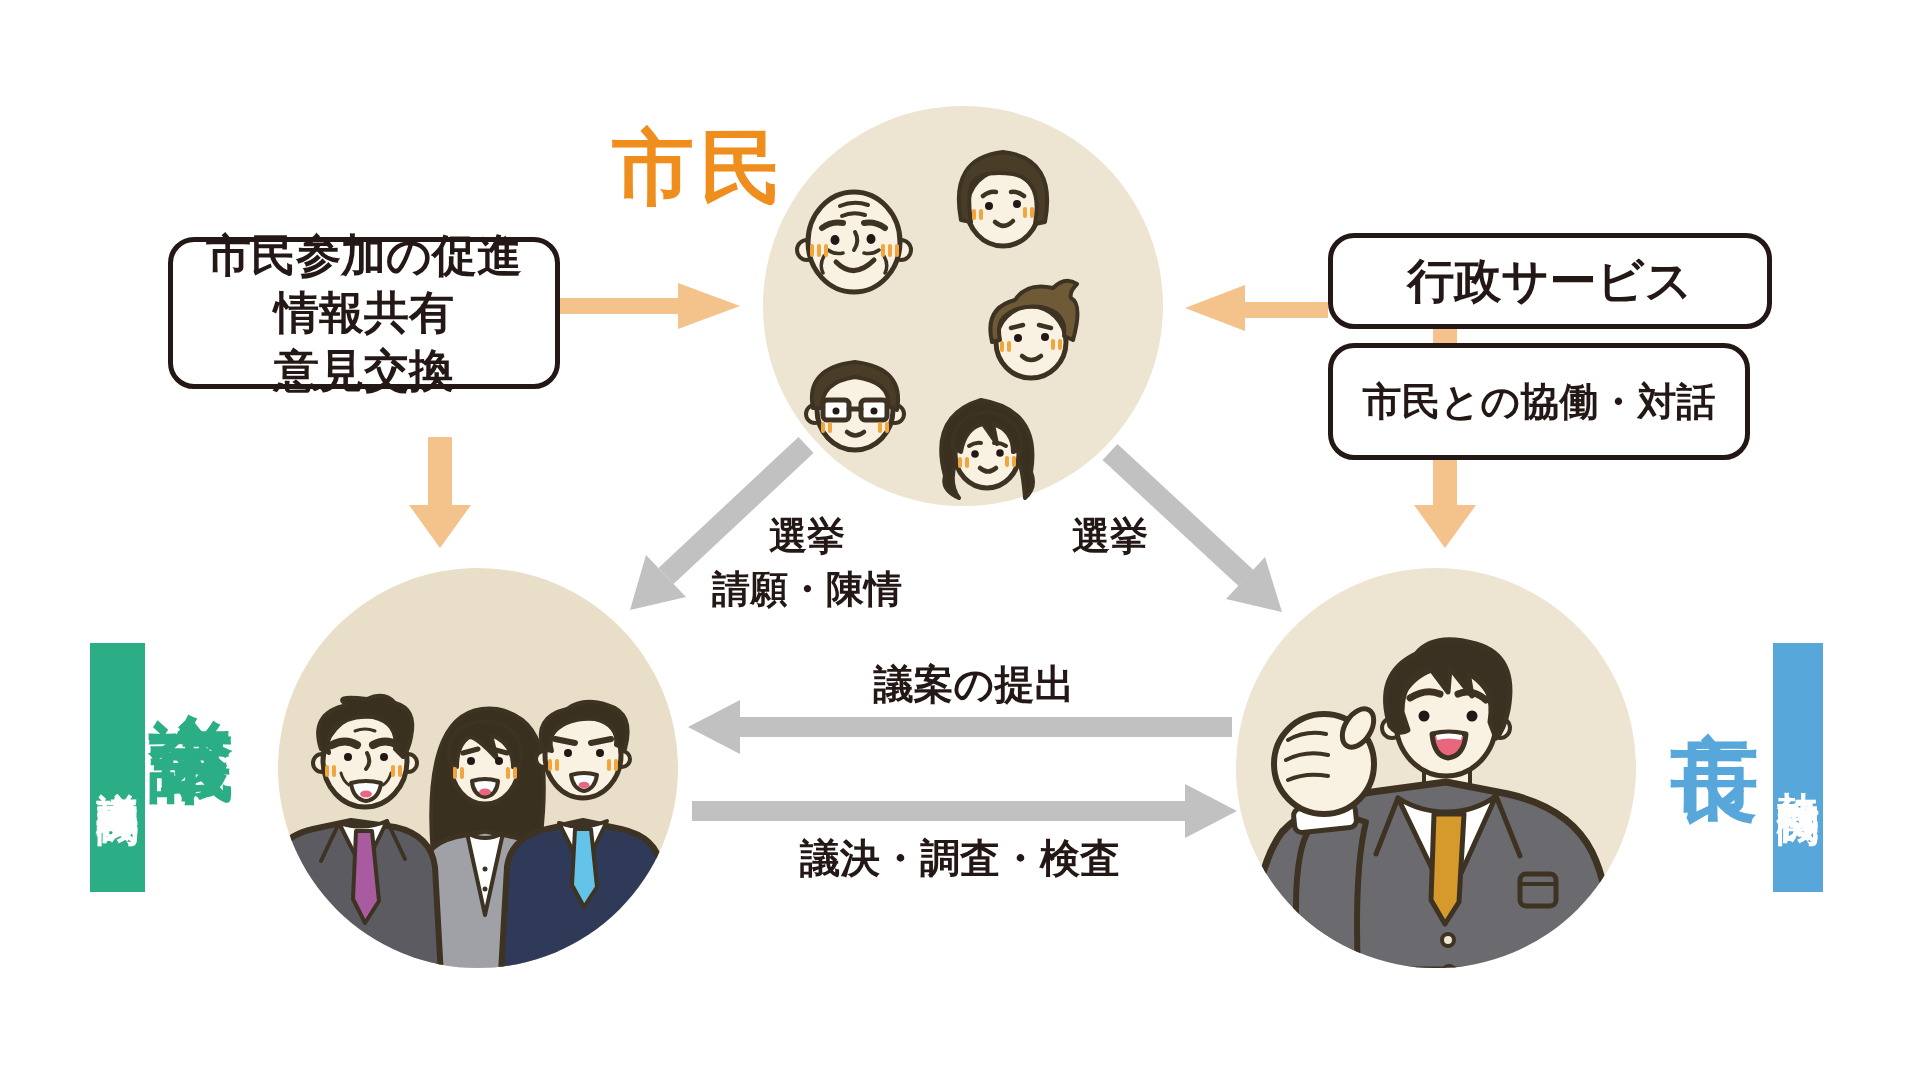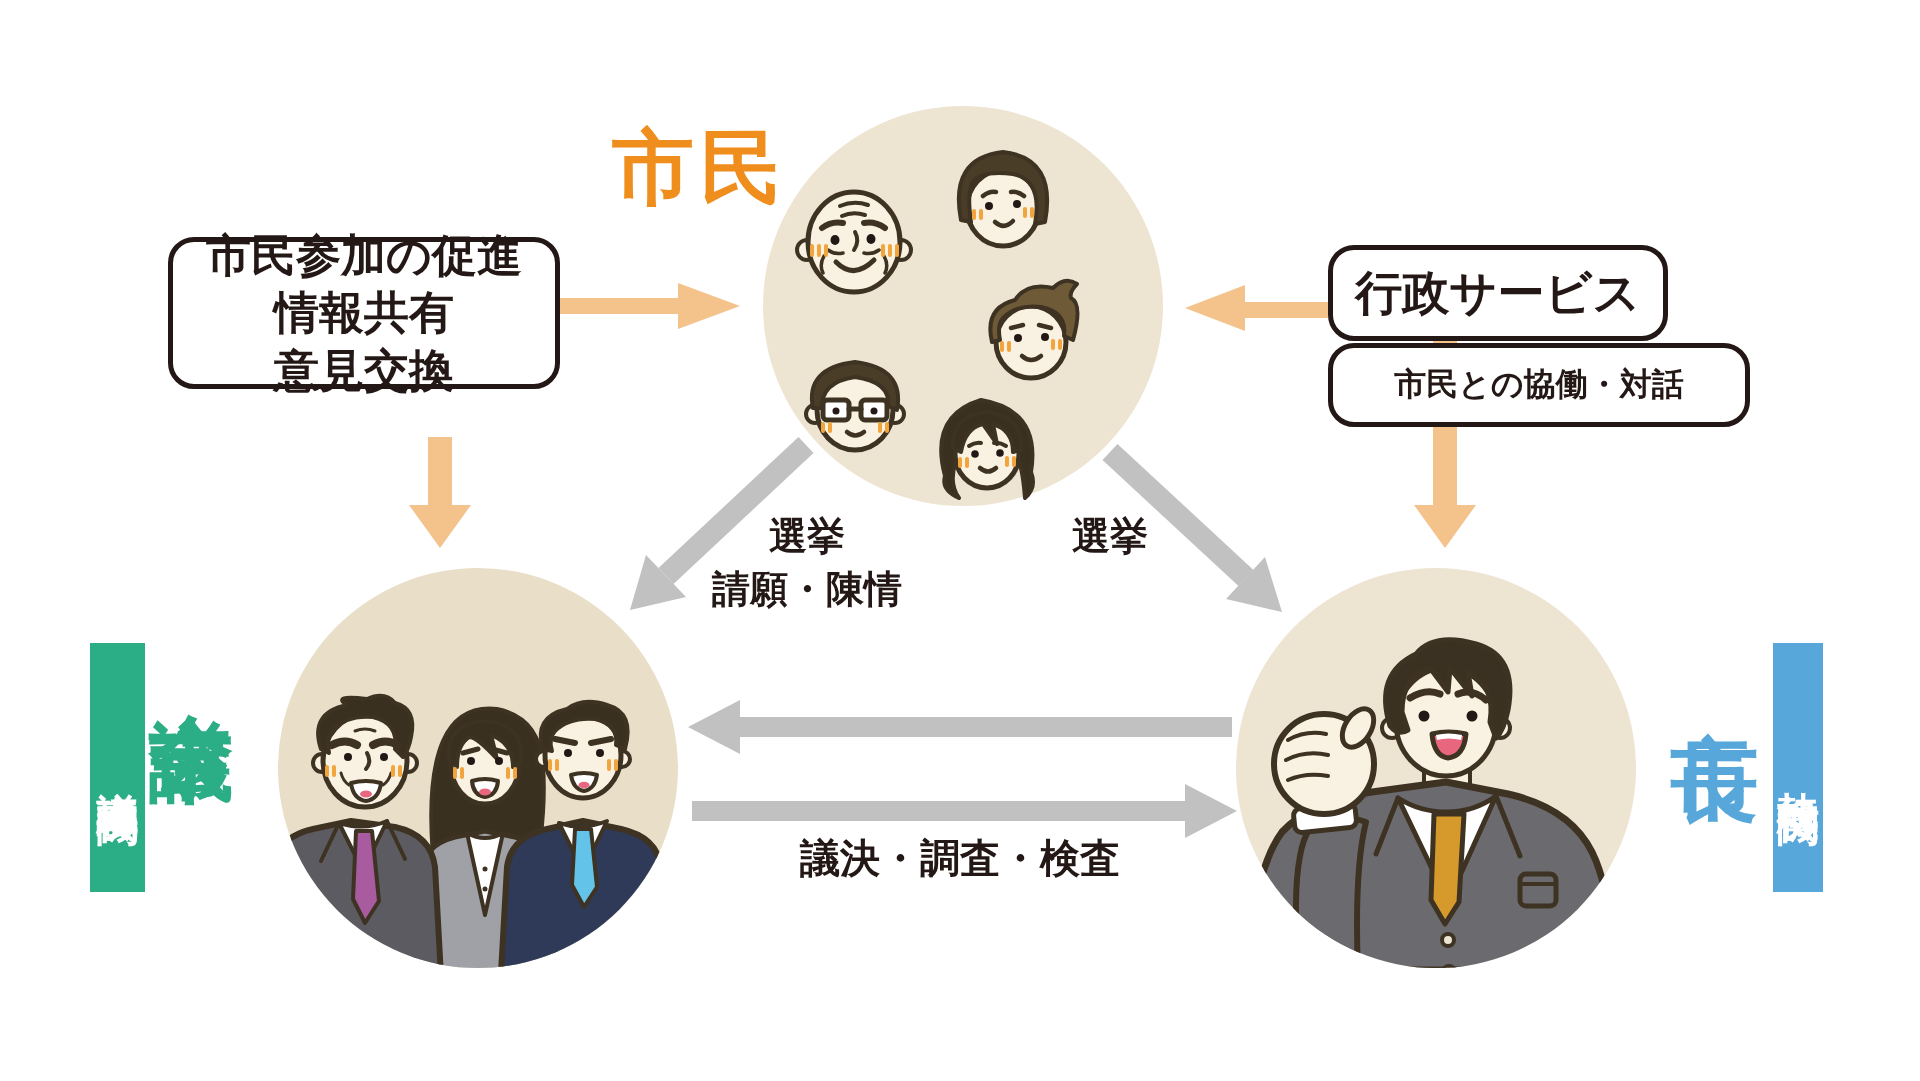--- a/index.html
+++ b/index.html
@@ -20,22 +20,22 @@
     letter-spacing:6px;line-height:1;white-space:nowrap;margin-top:39px;
   }
   
   .callout{
     box-sizing:border-box;border:5px solid var(--ink);border-radius:26px;background:#fff;
     display:flex;flex-direction:column;align-items:center;justify-content:center;
     font-weight:900;text-align:center;z-index:3;
   }
   .callout .line{white-space:nowrap;}
   .callout-left{left:168px;top:237px;width:392px;height:152px;font-size:45px;line-height:1.28;}
-  .callout-rt{left:1328px;top:233px;width:340px;height:96px;font-size:47px;margin-top:12px;}
-  .callout-rb{left:1328px;top:343px;width:422px;height:84px;font-size:32px;}
+  .callout-rt{left:1328px;top:233px;width:444px;height:96px;font-size:47px;}
+  .callout-rb{left:1328px;top:343px;width:422px;height:117px;font-size:39px;}
   
   .edge-label{
     position:absolute;transform:translate(-50%,-50%);font-weight:900;font-size:38px;
     white-space:nowrap;z-index:3;color:var(--ink);
   }
   .edge-label.big{font-size:40px;}
   
   .v-text{
     writing-mode:vertical-rl;text-orientation:upright;font-weight:900;line-height:1;
     white-space:nowrap;z-index:3;
@@ -328,15 +328,16 @@
   <div class="abs callout callout-rt">
     <span class="line">行政サービス</span>
   </div>
   <div class="abs callout callout-rb">
     <span class="line">市民との協働・対話</span>
   </div>
 
   <div class="edge-label" style="left:807px;top:536px">選挙</div>
   <div class="edge-label" style="left:807px;top:589px">請願・陳情</div>
   <div class="edge-label" style="left:1110px;top:536px">選挙</div>
+  <div class="edge-label big" style="left:974px;top:684px">議案の提出</div>
   <div class="edge-label big" style="left:960px;top:858px">議決・調査・検査</div>
 
 </div>
 
 </body></html>

